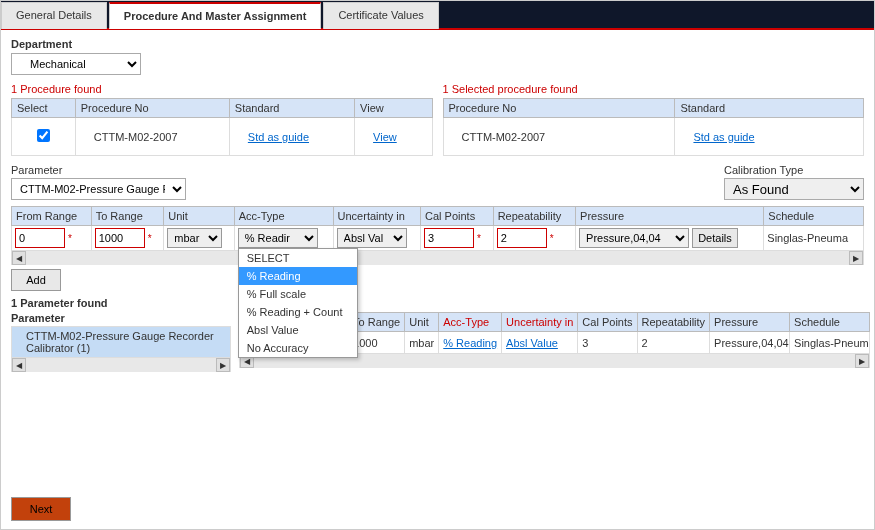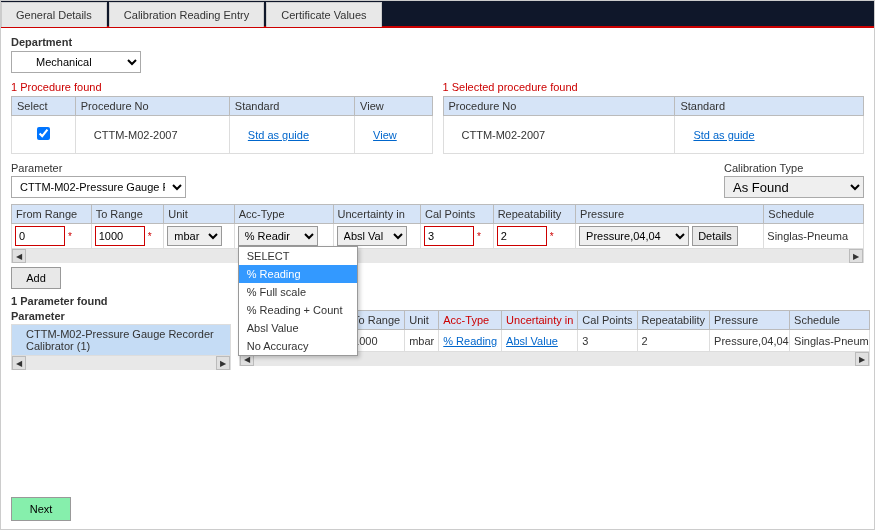--- a/index.html
+++ b/index.html
@@ -60,21 +60,21 @@
       display: flex;
       align-items: center;
       margin-bottom: 8px;
     }
     .dept-select {
       width: 130px;
       height: 22px;
       border: 1px solid #aaa;
       background: #fff;
       font-size: 11px;
-      padding: 0 20px;
+      padding: 0 14px;
     }
 
     
     .procedure-area {
       display: flex;
       gap: 10px;
       margin-bottom: 8px;
       flex-shrink: 0;
     }
     .proc-panel {
@@ -315,37 +315,37 @@
       background: #f5f5f5;
       border: 1px solid #ddd;
       height: 14px;
     }
 
     
     .next-btn {
       width: 60px;
       height: 24px;
       border: 1px solid #999;
-      background: #86efac;
+      background: #c2410c;
       cursor: pointer;
       font-size: 11px;
       margin-top: 6px;
       align-self: flex-start;
     }
 
     .red-asterisk { color: #c00; font-size: 10px; }
   </style>
 </head>
 <body>
 
 <div class="main-container">
 
   <div class="tabs">
     <div class="tab">General Details</div>
-    <div class="tab">Calibration Reading Entry</div>
+    <div class="tab active">Procedure And Master Assignment</div>
     <div class="tab">Certificate Values</div>
   </div>
 
   <div class="content">
 
     <div class="section-label">Department</div>
     <div class="dept-row">
       <select class="dept-select">
         <option>Mechanical</option>
       </select>

